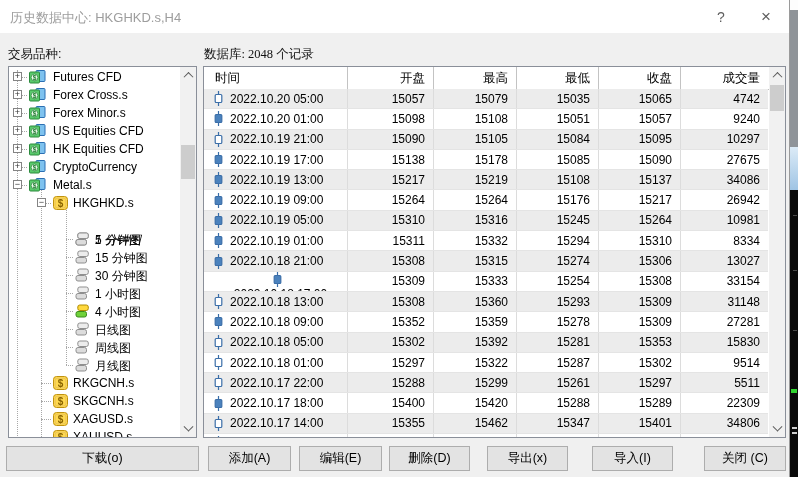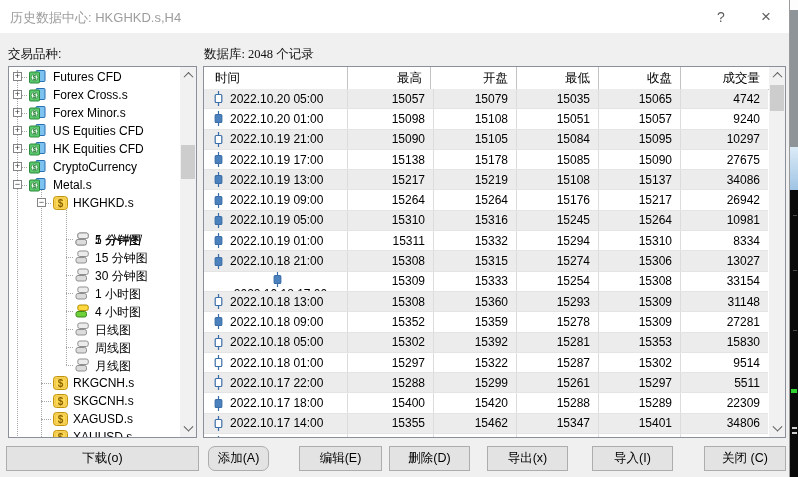--- a/index.html
+++ b/index.html
@@ -303,22 +303,22 @@
       <div class="sb-thumb" style="top:78px;height:34px;"></div>
       <div class="sb-arrow down">
           <span class="chev down"></span>
         </div>
     </div>
   </div>
 
   <div id="table">
     <div id="thead">
         <div class="hcell time" style="width: 144px;">时间</div>
+        <div class="hcell num" style="width: 86px;">开盘</div>
         <div class="hcell num" style="width: 83px;">最高</div>
-        <div class="hcell num" style="width: 86px;">开盘</div>
         <div class="hcell num" style="width: 82px;">最低</div>
         <div class="hcell num" style="width: 82px;">收盘</div>
         <div class="hcell num" style="width: 87px; border-right: none;">成交量</div>
       </div>
     <div id="tbody">
         <div class="trow odd">
           <div class="tcell time" style="width: 144px;">
             <span class="candle">
     <svg width="9" height="15" viewBox="0 0 9 15">
       <line x1="4.5" y1="0" x2="4.5" y2="15" stroke="#3b6ea8" stroke-width="1.2"></line>
@@ -611,21 +611,21 @@
           <span class="chev up"></span>
         </div>
       <div class="sb-thumb" style="top:18px;height:26px;"></div>
       <div class="sb-arrow down">
           <span class="chev down"></span>
         </div>
     </div>
   </div>
 
   <div class="btn" style="left:6px;width:193px;">下载(o)</div>
-  <div class="btn" style="left:208px;width:61px;border-radius:7px;">添加(A)</div>
+  <div class="btn" style="left:208px;width:83px;">添加(A)</div>
   <div class="btn" style="left:299px;width:83px;">编辑(E)</div>
   <div class="btn" style="left:389px;width:81px;">删除(D)</div>
   <div class="btn" style="left:487px;width:81px;">导出(x)</div>
   <div class="btn" style="left:592px;width:81px;">导入(I)</div>
   <div class="btn" style="left:704px;width:82px;">关闭 (C)</div>
 
   <div id="dlg-right-border"></div>
   <div id="edge-strip">
     <div id="edge-white"></div>
     <div id="edge-blue"></div>

